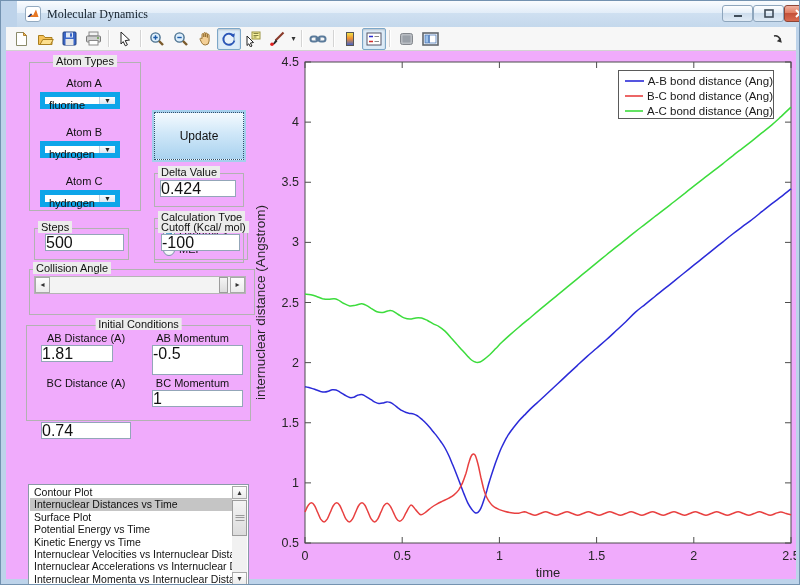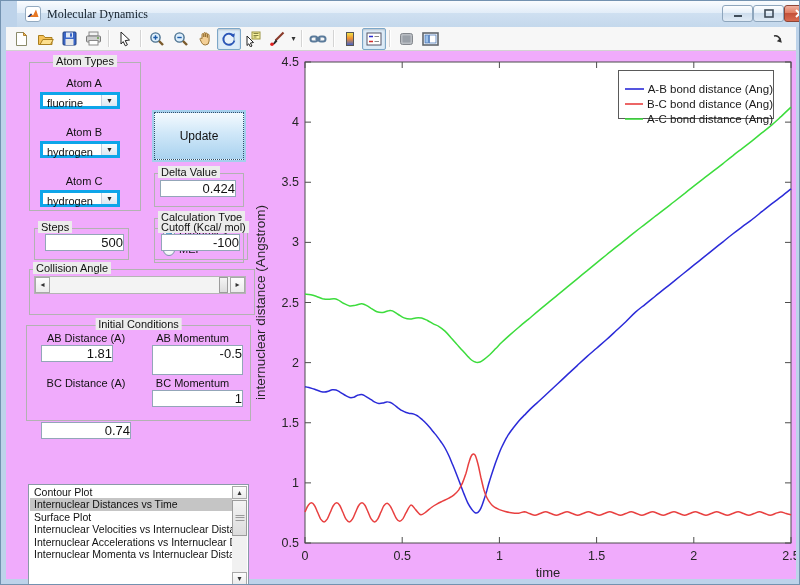--- a/index.html
+++ b/index.html
@@ -23,23 +23,23 @@
   .tbtn.pressed{border:1px solid #7da7c8;background:#ddecf8;box-shadow:inset 0 1px 2px rgba(0,0,0,.18);}
   .tsep{width:1px;height:17px;background:#d4d4d4;border-right:1px solid #ffffff;margin:0 3px;flex:0 0 auto;}
   .caretbtn{width:9px;height:20px;display:flex;align-items:center;justify-content:center;font-size:8px;color:#333;}
   
   #figure{left:5px;top:50px;width:790px;height:528px;background:#f0abfc;font-size:11px;color:#111;}
   .groupbox{position:absolute;border:1px solid #b2b2b2;}
   .glabel{position:absolute;top:-8px;background:#ececec;padding:0 3px;white-space:nowrap;font-size:11px;}
   .glabel.center{left:50%;transform:translateX(-50%);}
   .glabel.left{left:3px;}
   .ctl-label{position:absolute;font-size:11px;text-align:center;white-space:nowrap;}
-  .field{position:absolute;background:#fff;border:1px solid #93a6b8;text-align:right;
-    font-size:13px;line-height:16px;box-sizing:border-box;}
-  .dropdown{position:absolute;background:#fff;border:3px solid #0ea5e9;box-sizing:border-box;}
+  .field{position:absolute;background:#fff;border:1px solid #93a6b8;text-align:left;
+    font-size:16px;line-height:16px;box-sizing:border-box;}
+  .dropdown{position:absolute;background:#fff;border:5px solid #0ea5e9;box-sizing:border-box;}
   .dd-text{position:absolute;left:4px;top:1px;font-size:11px;line-height:14px;}
   .dd-btn{position:absolute;right:0;top:0;bottom:0;width:15px;border-left:1px solid #c2d0de;
     background:linear-gradient(#f9fcfe,#dde7f1);display:flex;align-items:center;justify-content:center;
     font-size:7px;color:#222;}
   #update-btn{position:absolute;left:148px;top:61px;width:88px;height:46px;
     background:linear-gradient(#f4fafe,#cfe7f8 45%,#a9d2ef);
     border:1px dotted #31506b;outline:2px solid #a5cfec;
     display:flex;align-items:center;justify-content:center;font-size:12px;}
   .radio{position:absolute;width:12px;height:12px;border-radius:50%;
     background:radial-gradient(#ffffff,#e8eef3);border:1px solid #7e96aa;box-sizing:border-box;}
@@ -55,21 +55,21 @@
   .grip-h{position:absolute;left:50%;top:50%;transform:translate(-50%,-50%);width:9px;height:7px;
     background:repeating-linear-gradient(to bottom,#9a9a9a 0 1px,transparent 1px 3px);}
   
   #listbox{position:absolute;left:22px;top:433px;width:221px;height:117px;background:#fff;
     border:1px solid #8a9aa8;box-sizing:border-box;}
   #list-items{position:absolute;left:1px;top:1px;width:203px;height:99px;overflow:hidden;}
   .list-item{height:12.4px;line-height:12.4px;font-size:10.5px;padding-left:4px;white-space:nowrap;}
   .list-item.selected{background:#c5c5c5;}
   
   #legend{position:absolute;left:617px;top:69px;width:156px;height:49px;background:#fff;
-    border:1px solid #5a5a5a;box-sizing:border-box;padding-top:10px;}
+    border:1px solid #5a5a5a;box-sizing:border-box;padding-top:2px;}
   .legend-row{display:flex;align-items:center;height:15px;padding-left:5px;}
   .legend-row span{font-size:11.5px;color:#1a1a1a;margin-left:4px;white-space:nowrap;}
   svg text{font-family:"Liberation Sans",sans-serif;}
 </style>
 </head>
 <body>
 
 <div id="win">
 
   <div id="titlebar" class="abs">
@@ -295,20 +295,22 @@
     <div class="ctl-label" style="left:25px;top:326px;width:110px;">BC Distance (A)</div>
     <div class="ctl-label" style="left:136px;top:326px;width:101px;">BC Momentum</div>
     <div class="field" style="left:35px;top:339px;width:90px;height:17px;margin-top:32px;">0.74</div>
     <div class="field" style="left:146px;top:339px;width:91px;height:17px;">1</div>
 
     <div id="listbox">
       <div id="list-items">
           <div class="list-item">Contour Plot</div>
           <div class="list-item selected">Internuclear Distances vs Time</div>
           <div class="list-item">Surface Plot</div>
+          <div class="list-item">Potential Energy vs Time</div>
+          <div class="list-item">Kinetic Energy vs Time</div>
           <div class="list-item">Internuclear Velocities vs Internuclear Distance</div>
           <div class="list-item">Internuclear Accelerations vs Internuclear Distance</div>
           <div class="list-item">Internuclear Momenta vs Internuclear Distance</div>
         </div>
 
       <div class="sb-track" style="right:1px;top:1px;width:15px;height:99px;border:none;background:#f1f1f1;">
         <div class="sb-btn" style="left:0;top:0;width:15px;height:13px;">▴</div>
         <div class="sb-thumb" style="left:0;top:14px;width:15px;height:36px;">
             <div class="grip-h"></div>
           </div>

